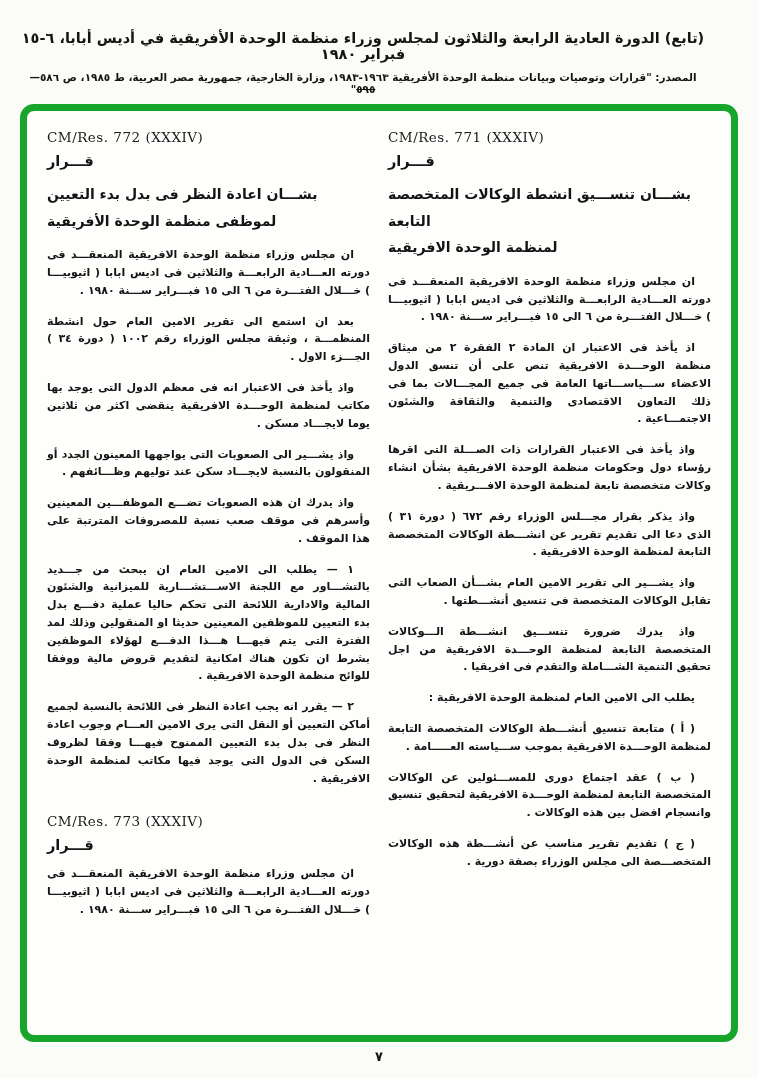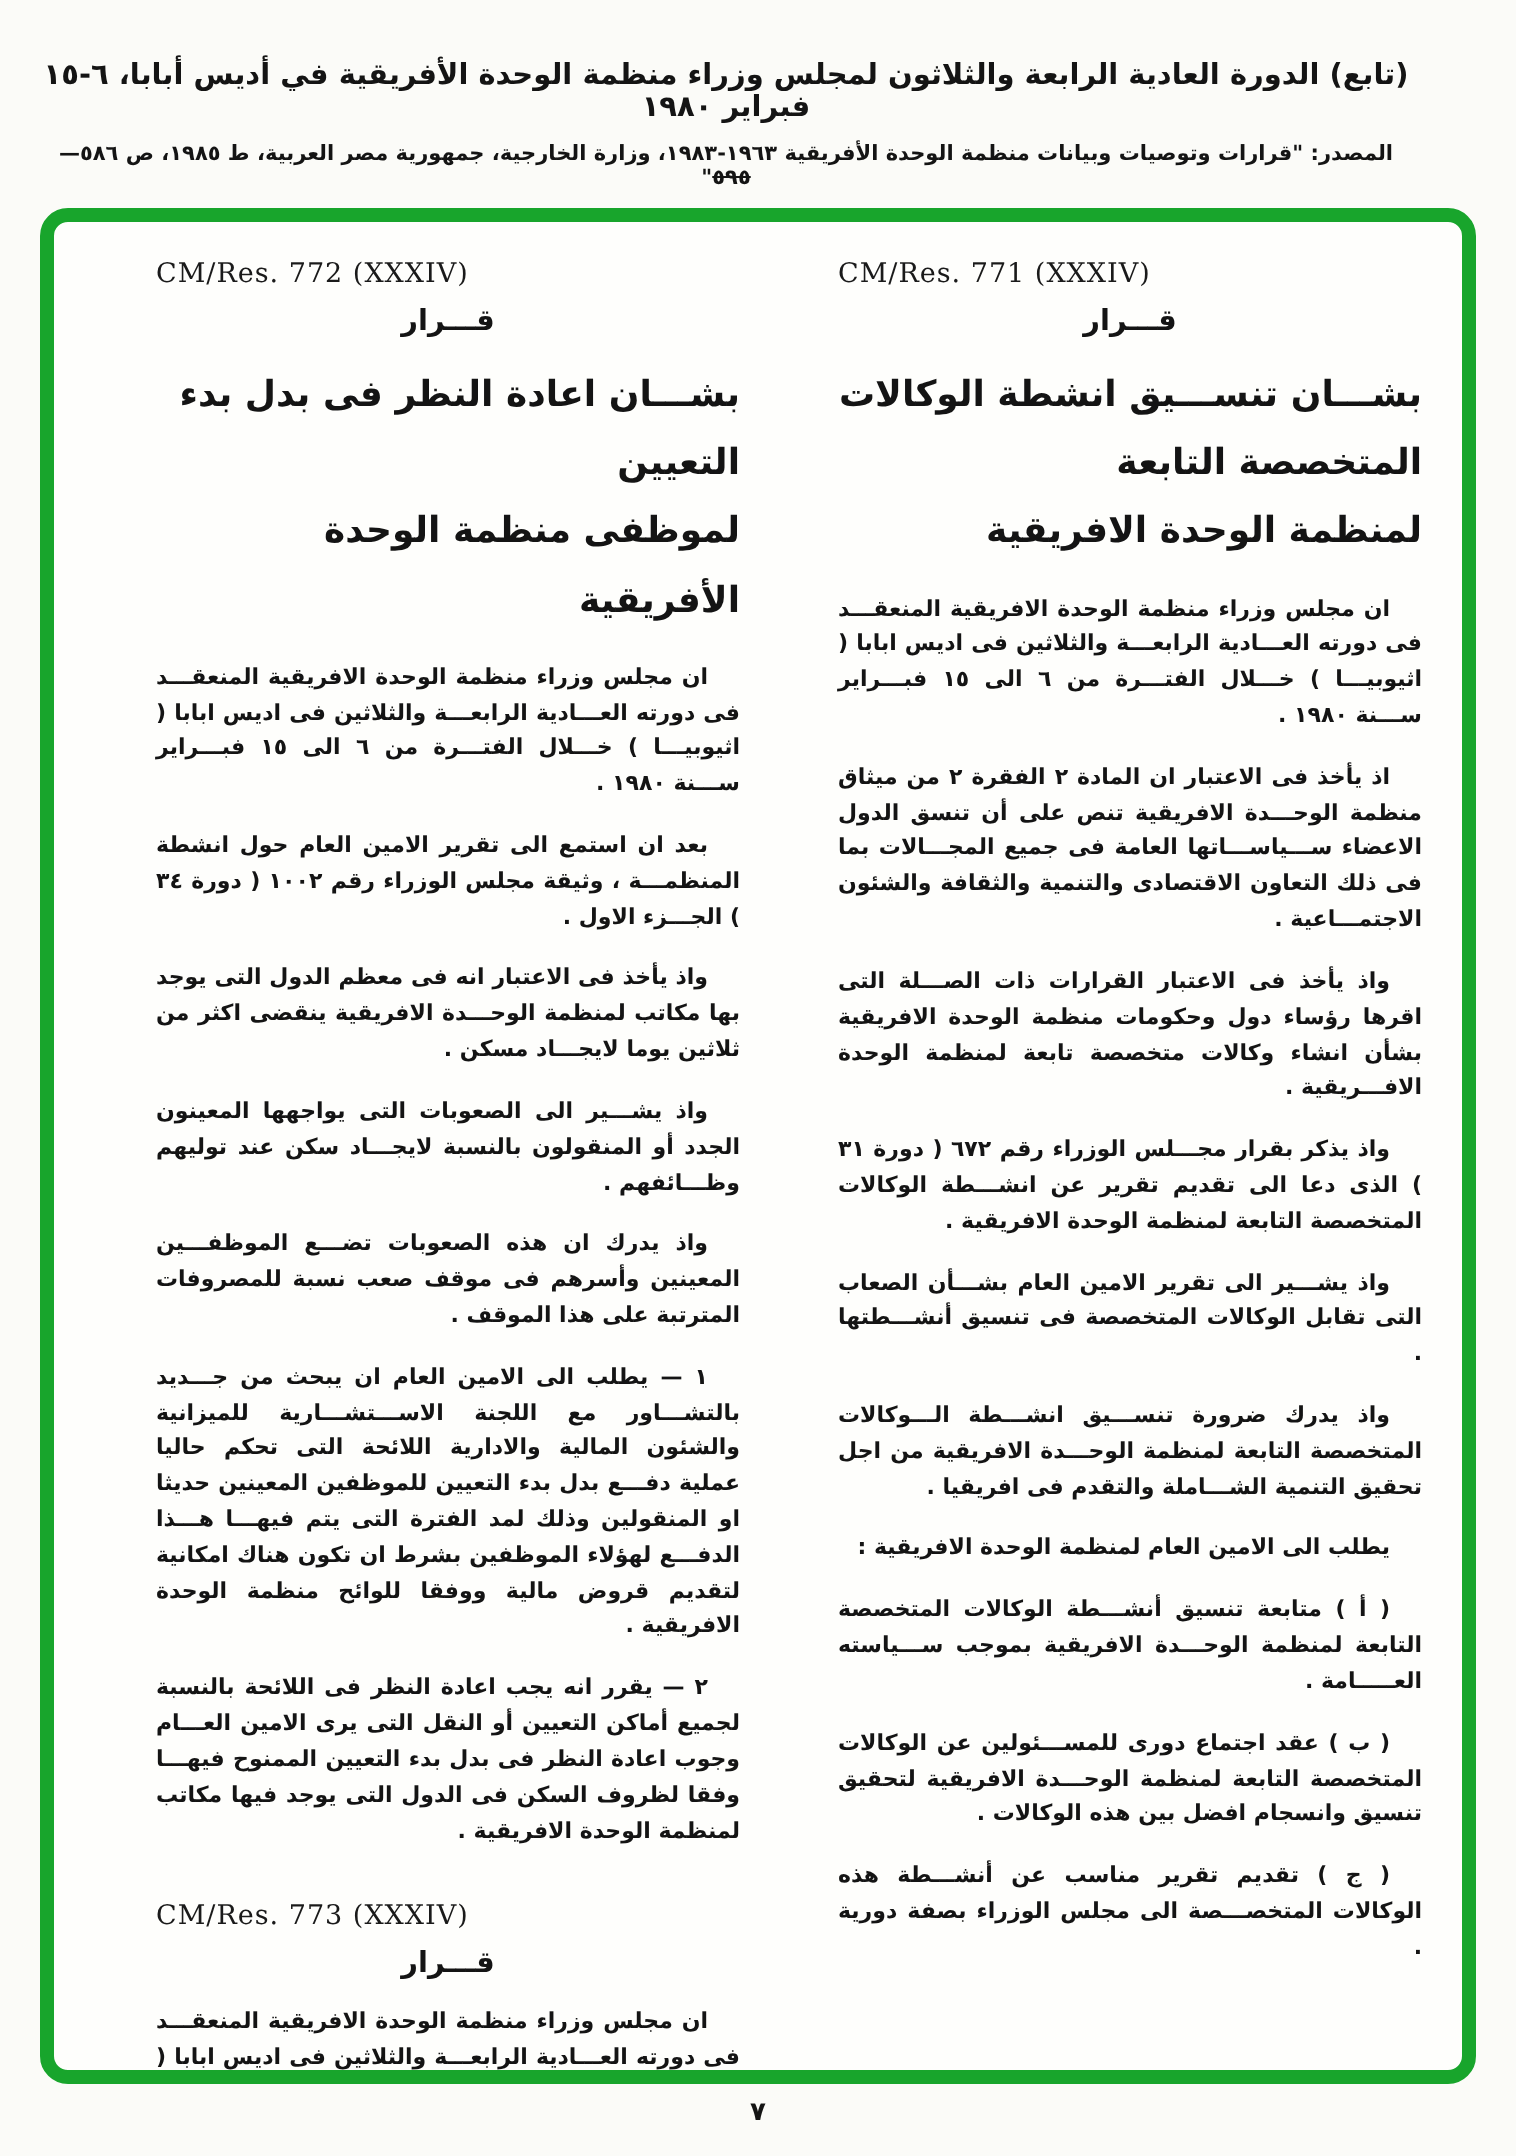--- a/index.html
+++ b/index.html
@@ -11,28 +11,28 @@
   .header{position:absolute;top:30px;left:0;width:726px;text-align:center;direction:rtl;}
   .header-line1{font-size:14.5px;font-weight:700;letter-spacing:0px;padding:0 20px;}
   .header-line2{font-size:10.5px;font-weight:700;margin-top:9px;padding:0 28px;}
   .struck{text-decoration:line-through;}
   .frame{
     position:absolute;left:20px;top:104px;width:718px;height:938px;
     box-sizing:border-box;border:7px solid #18a52c;border-radius:14px;
     background:#fefefc;padding:16px 20px 10px 20px;overflow:hidden;
   }
   .columns{display:flex;direction:rtl;gap:18px;height:100%;}
-  .col{flex:1;direction:rtl;min-width:0;margin-left:31px;}
+  .col{flex:1;direction:rtl;min-width:0;}
   .cmres{
     direction:ltr;text-align:left;unicode-bidi:embed;
     font-family:"DejaVu Serif", serif;font-size:13.5px;font-weight:400;
     letter-spacing:0.5px;margin:2px 0 8px 0;color:#1a1a1a;
   }
-  .kicker{text-align:center;font-size:14.5px;font-weight:700;margin:4px 0 12px 0;}
-  .res-title{text-align:right;font-size:18px;font-weight:700;line-height:1.9;margin-bottom:12px;}
+  .kicker{text-align:left;font-size:14.5px;font-weight:700;margin:4px 0 12px 0;}
+  .res-title{text-align:left;font-size:14px;font-weight:700;line-height:1.9;margin-bottom:12px;}
   .para{
     font-size:11px;font-weight:700;line-height:1.62;
     text-align:justify;text-indent:16px;margin:0 0 13px 0;
   }
   .res-block + .res-block{margin-top:26px;}
   .pagenum{
     position:absolute;left:0;top:1049px;width:758px;text-align:center;
     font-size:13px;font-weight:700;
   }
 </style>

